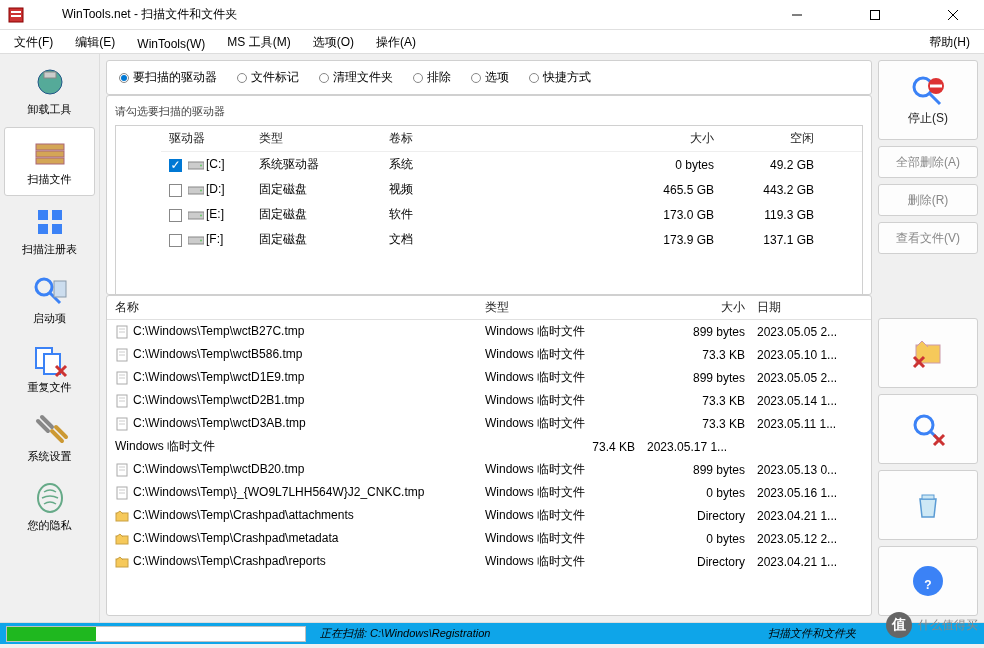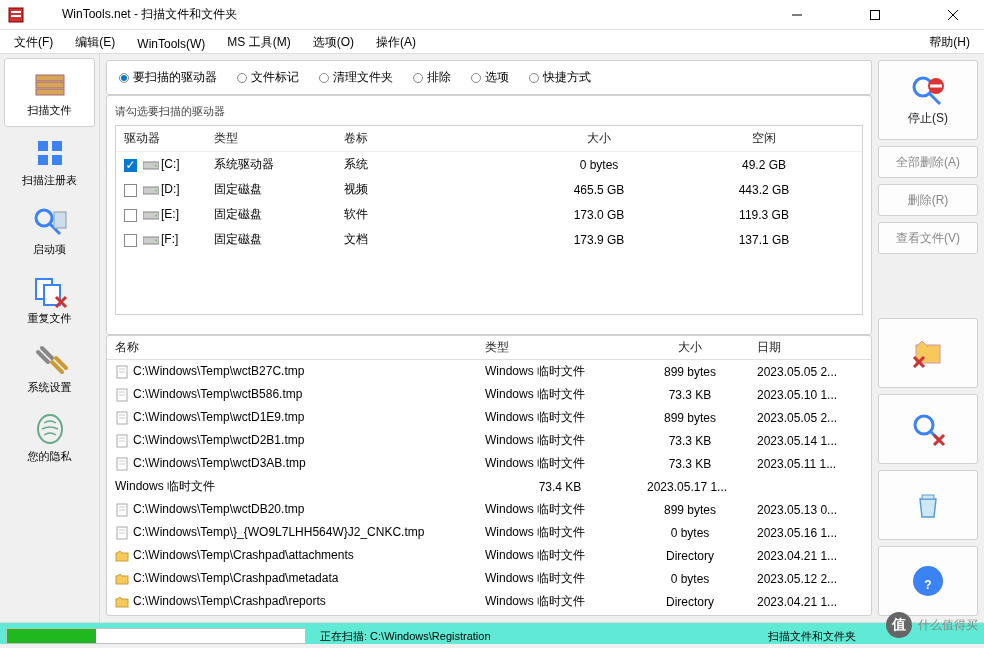--- a/index.html
+++ b/index.html
@@ -16,43 +16,43 @@
 .sbitem { display: flex; flex-direction: column; align-items: center; padding: 6px 0 8px; margin: 0 4px 2px; border-radius: 3px; }
 .sbitem.active { background: #fff; border: 1px solid #d0d0d0; }
 .sbitem .sicon { width: 40px; height: 36px; display: flex; align-items: center; justify-content: center; }
 .sbitem .slabel { font-size: 11px; margin-top: 2px; }
 .main { flex: 1; display: flex; padding: 6px; gap: 6px; }
 .center { flex: 1; display: flex; flex-direction: column; gap: 0; }
 .tabs { background: #fff; border: 1px solid #d0d0d0; border-radius: 3px; padding: 6px 8px; display: flex; gap: 12px; align-items: center; }
 .tab { display: flex; align-items: center; gap: 4px; padding: 2px 4px; }
 .tab .radio { width: 10px; height: 10px; border: 1px solid #888; border-radius: 50%; display: inline-block; position: relative; }
 .tab.active .radio::after { content: ""; position: absolute; inset: 1px; border-radius: 50%; background: #0078d4; }
-.drivepanel { background: #fff; border: 1px solid #d0d0d0; border-radius: 3px; padding: 8px; height: 240px; }
+.drivepanel { background: #fff; border: 1px solid #d0d0d0; border-radius: 3px; padding: 8px; height: 200px; }
 .drivepanel .panelhdr { font-size: 11px; color: #444; margin-bottom: 6px; }
 .drivelist { border: 1px solid #d0d0d0; height: 190px; }
-.dlhdr, .dlrow { display: grid; grid-template-columns: 90px 130px 140px 1fr 100px 40px; padding: 4px 8px; align-items: center; }
+.dlhdr, .dlrow { display: grid; grid-template-columns: 90px 130px 140px 1fr 100px 40px; padding: 4px 8px; align-items: center; margin-left: 45px; }
 .dlhdr { background: #fff; font-weight: normal; color: #222; border-bottom: 1px solid #eee; }
 .dlrow { font-size: 12px; }
 .dlrow .chk { width: 13px; height: 13px; border: 1px solid #888; display: inline-flex; align-items: center; justify-content: center; margin-right: 4px; vertical-align: middle; }
 .dlrow .chk.checked { background: #0078d4; border-color: #0078d4; color: #fff; }
 .dlrow .diskicon { display: inline-block; width: 16px; height: 12px; margin: 0 2px; vertical-align: middle; }
-.ra { text-align: center; }
+.ra { text-align: right; }
 .filepanel { background: #fff; border: 1px solid #d0d0d0; border-radius: 3px; flex: 1; overflow: hidden; display: flex; flex-direction: column; }
 .flhdr, .flrow { display: grid; grid-template-columns: 370px 150px 110px 1fr; padding: 3px 8px; align-items: center; }
 .flhdr { border-bottom: 1px solid #e0e0e0; color: #222; }
 .flbody { overflow-y: auto; flex: 1; }
 .flrow { font-size: 12px; }
 .flrow .ficon { display: inline-block; width: 14px; height: 14px; margin-right: 4px; vertical-align: middle; }
 .rightcol { width: 100px; display: flex; flex-direction: column; gap: 6px; }
 .rbtn { background: #fdfdfd; border: 1px solid #d0d0d0; border-radius: 3px; height: 32px; display: flex; flex-direction: column; align-items: center; justify-content: center; color: #888; font-size: 11px; }
 .rbtn.tall { height: 80px; }
 .rbtn.enabled { color: #222; }
 .rbtn.iconbtn { height: 70px; }
 .rbtn .rbicon { width: 36px; height: 36px; }
-.statusbar { height: 22px; background: #5eead4; border-top: 1px solid #ddd; display: flex; align-items: flex-end; }
+.statusbar { height: 22px; background: #0ea5e9; border-top: 1px solid #ddd; display: flex; align-items: center; font-style: italic; }
 .progress { width: 300px; height: 16px; border: 1px solid #c0c0c0; margin: 0 6px; background: #fff; position: relative; }
 .progress .bar { position: absolute; left: 0; top: 0; bottom: 0; width: 30%; background: #1fb81f; }
 .stattxt { padding: 0 8px; font-size: 11px; }
 .watermark { position: absolute; right: 6px; bottom: 10px; font-size: 14px; color: #888; display: flex; align-items: center; gap: 6px; }
 .watermark .wcircle { width: 26px; height: 26px; border-radius: 50%; background: #666; color: #fff; display: flex; align-items: center; justify-content: center; font-size: 14px; font-weight: bold; }
 </style>
 </head>
 <body>
 
 <div class="titlebar">
@@ -88,20 +88,29 @@
   <span class="menu">WinTools(W)</span>
   <span class="menu">MS 工具(M)</span>
   <span class="menu">选项(O)</span>
   <span class="menu">操作(A)</span>
   <span class="spacer"></span>
   <span class="menu">帮助(H)</span>
 </div>
 
 <div class="content">
   <div class="sidebar">
+    <div class="sbitem">
+      <span class="sicon">
+          <svg viewBox="0 0 40 36">
+            <circle cx="20" cy="18" r="12" fill="#5a9" stroke="#258"></circle>
+            <rect x="14" y="8" width="12" height="6" fill="#ccc" stroke="#888"></rect>
+          </svg>
+        </span>
+      <span class="slabel">卸载工具</span>
+    </div>
     <div class="sbitem active">
       <span class="sicon">
           <svg viewBox="0 0 40 36">
             <rect x="6" y="10" width="28" height="6" fill="#d4a656" stroke="#a67"></rect>
             <rect x="6" y="17" width="28" height="6" fill="#d4a656" stroke="#a67"></rect>
             <rect x="6" y="24" width="28" height="6" fill="#d4a656" stroke="#a67"></rect>
           </svg>
         </span>
       <span class="slabel">扫描文件</span>
     </div>

